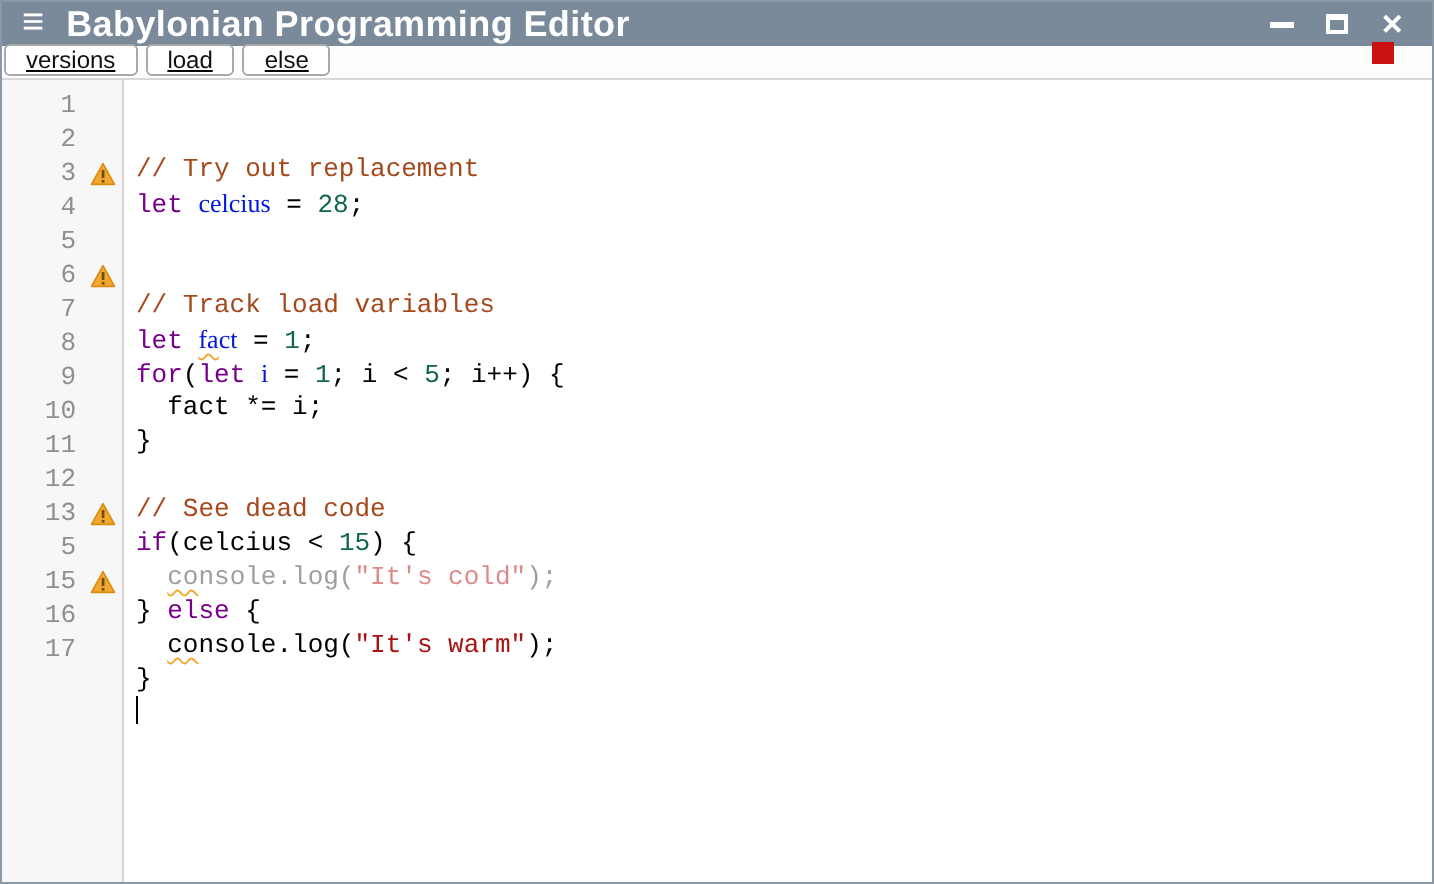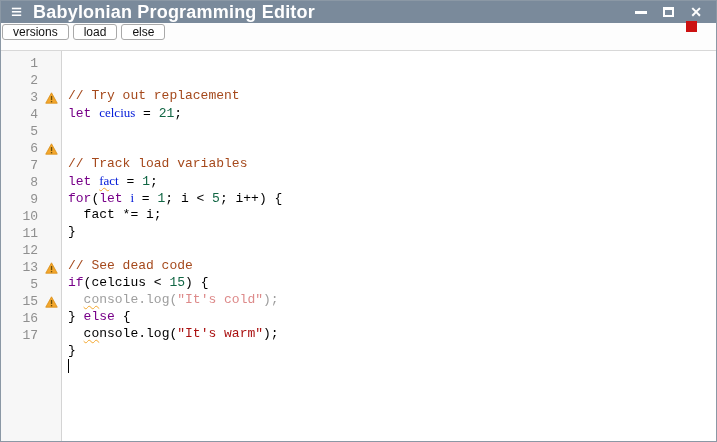--- a/index.html
+++ b/index.html
@@ -24,22 +24,22 @@
   .title{font-size:18px;font-weight:bold;margin-left:11px;letter-spacing:.2px;
     white-space:nowrap;}
   .tb-spacer{flex:1;}
   .win-controls{display:flex;align-items:center;gap:16px;margin-right:4px;}
   .min-icon{width:12px;height:3px;background:#fff;display:inline-block;cursor:pointer;}
   .max-icon{width:11px;height:10px;border:2px solid #fff;border-top-width:3px;
     display:inline-block;cursor:pointer;}
   .close-icon{font-size:14px;font-weight:bold;line-height:14px;cursor:pointer;}
   
   .toolbar{
-    height:28px;flex:0 0 auto;display:flex;align-items:flex-start;
-    background:#fdfdfd;padding:1px 1px;gap:4px;border-bottom:1px solid #d8d8d8;
+    height:17px;flex:0 0 auto;display:flex;align-items:flex-end;
+    background:#fdfdfd;padding:1px 1px;gap:4px;border-bottom:1px solid #d8d8d8;text-decoration:underline;
   }
   .tb-btn{
     background:#fff;border:1px solid #a9a9a9;border-radius:3px;
     font-family:"Liberation Sans",sans-serif;font-size:12px;color:#111;
     padding:0 10px;cursor:pointer;white-space:nowrap;
   }
   .url-input{
     flex:1;border:1px solid #a9a9a9;border-radius:2px;font-size:12.5px;
     font-family:"Liberation Sans",sans-serif;color:#111;padding:0 3px;
     min-width:0;background:#fff;
@@ -102,21 +102,21 @@
     <div class="gutter-bg"></div>
     <div>
         <div class="line-row">
           <span class="ln">1</span>
           <span class="warn-slot"></span>
           <span class="code"><span class="comment">// Try out replacement</span></span>
         </div>
         <div class="line-row">
           <span class="ln">2</span>
           <span class="warn-slot"></span>
-          <span class="code"><span class="kw">let</span><span> </span><span class="def">celcius</span><span> = </span><span class="num">21</span><span>;</span></span>
+          <span class="code"><span class="kw">let</span><span> </span><span class="def">celcius</span><span> = </span><span class="num">28</span><span>;</span></span>
         </div>
         <div class="line-row">
           <span class="ln">3</span>
           <span class="warn-slot">
             <svg width="13" height="12" viewBox="0 0 16 15">
               <polygon points="8,1 15.2,14 0.8,14" fill="#f3a72e" stroke="#d98d12" stroke-width="1" stroke-linejoin="round"></polygon>
               <rect x="7.2" y="5" width="1.7" height="5" fill="#6b4e0a"></rect>
               <rect x="7.2" y="11.2" width="1.7" height="1.7" fill="#6b4e0a"></rect>
             </svg>
           </span>

